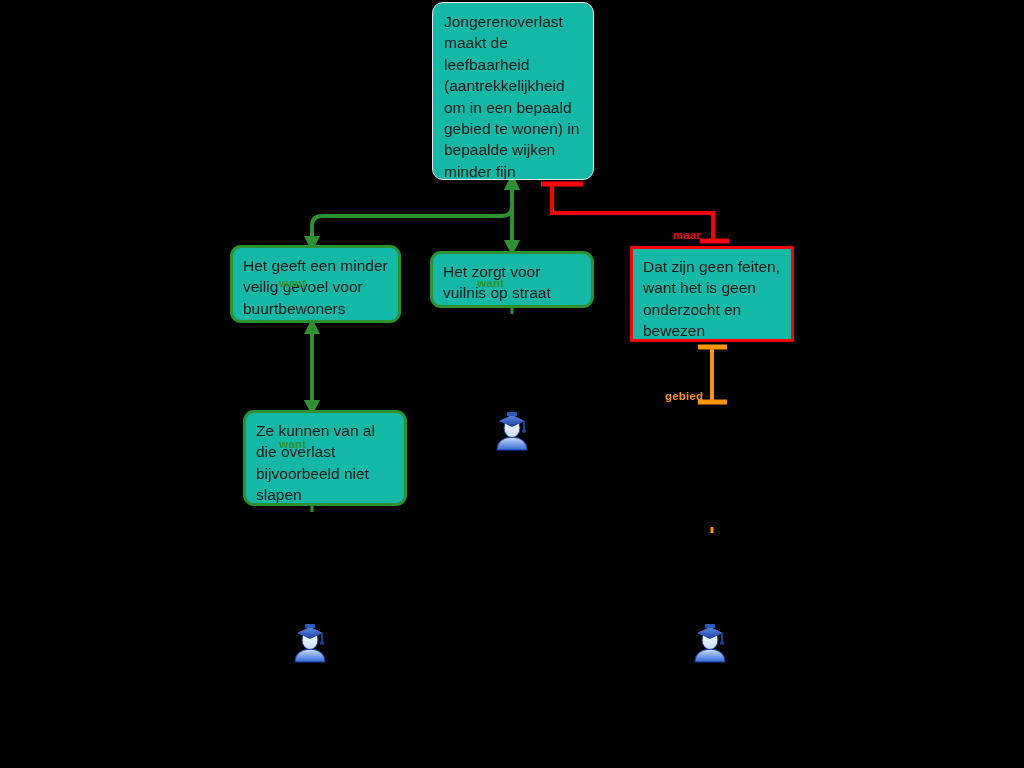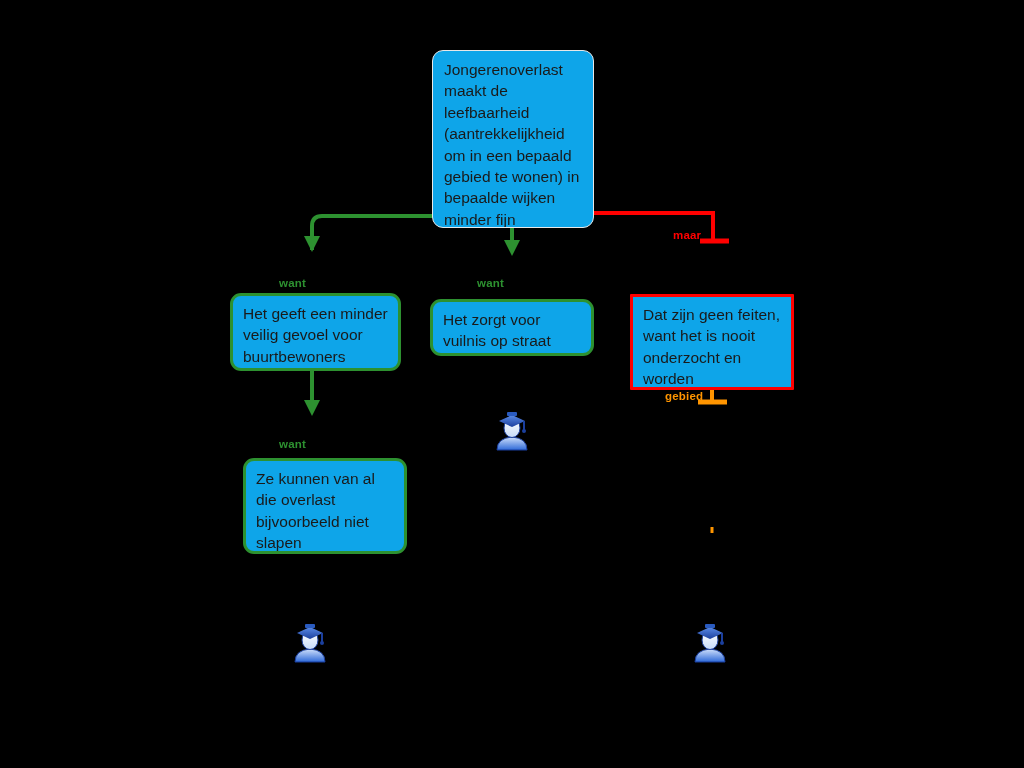--- a/index.html
+++ b/index.html
@@ -19,23 +19,22 @@
     position: absolute;
     left: 0;
     top: 0;
     width: 1024px;
     height: 768px;
     pointer-events: none;
   }
   .node {
     position: absolute;
     box-sizing: border-box;
-    background: #0ea5e9;
+    background: #14b8a6;
     overflow: hidden;
-    margin-top: 48px;
   }
   .node .txt {
     display: block;
     font-size: 15.5px;
     line-height: 21.4px;
     color: #1a1a1a;
     white-space: pre-wrap;
     word-break: normal;
   }
   .node-root {
@@ -123,21 +122,21 @@
 
   <div class="node node-green" style="left:230px; top:245px; width:171px; height:78px;">
     <span class="txt">Het geeft een minder veilig gevoel voor buurtbewoners</span>
   </div>
 
   <div class="node node-green" style="left:430px; top:251px; width:164px; height:57px;">
     <span class="txt">Het zorgt voor vuilnis op straat</span>
   </div>
 
   <div class="node node-red" style="left:630px; top:246px; width:164px; height:96px;">
-    <span class="txt">Dat zijn geen feiten, want het is nooit onderzocht en worden</span>
+    <span class="txt">Dat zijn geen feiten, want het is geen onderzocht en bewezen</span>
   </div>
 
   <div class="node node-green" style="left:243px; top:410px; width:164px; height:96px;">
     <span class="txt">Ze kunnen van al die overlast bijvoorbeeld niet slapen</span>
   </div>
 
 
   <div class="edge-label lbl-green" style="left:279px; top:229px;">want</div>
 
   <div class="edge-label lbl-green" style="left:477px; top:229px;">want</div>

